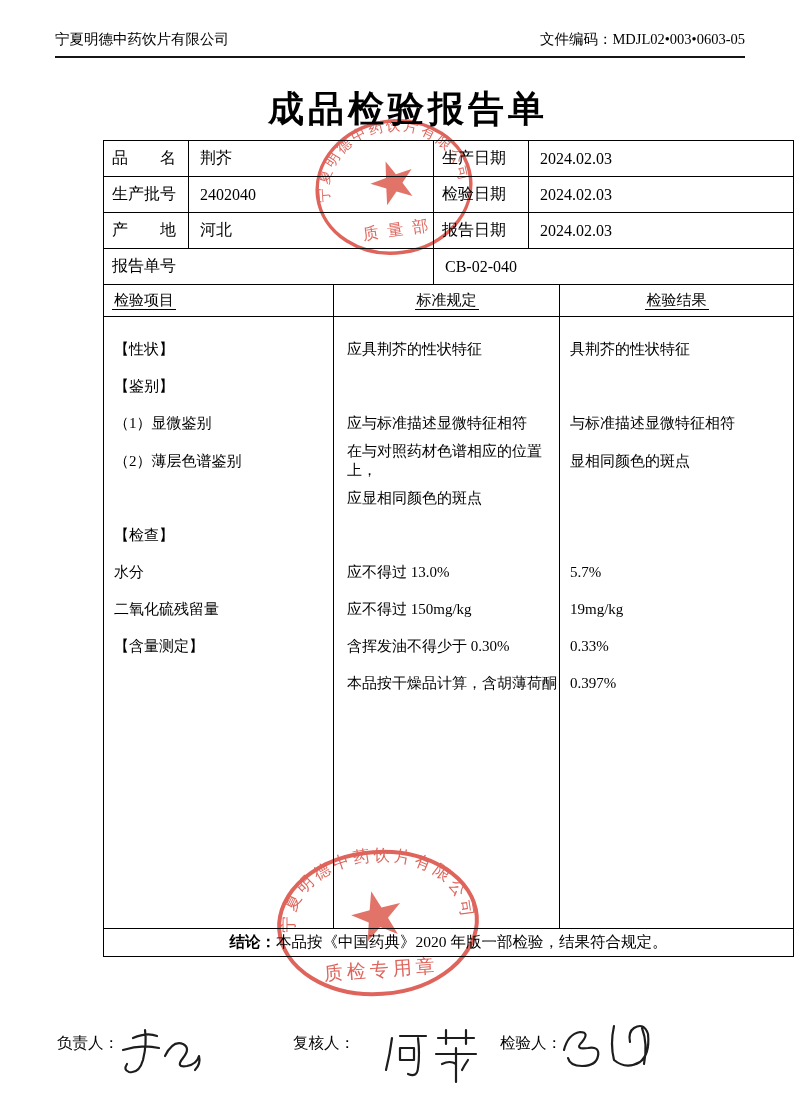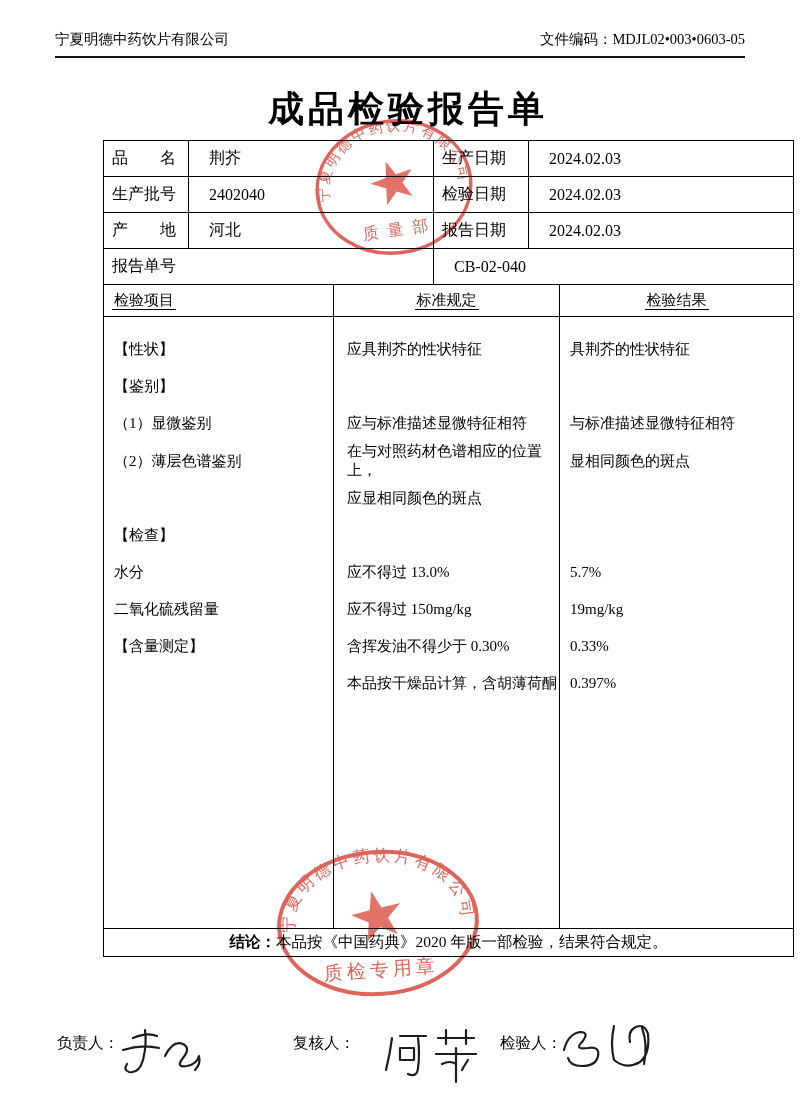--- a/index.html
+++ b/index.html
@@ -10,21 +10,21 @@
   
   .hdr{position:absolute;left:55px;top:30px;width:690px;display:flex;
        justify-content:space-between;font-size:14.5px;}
   .hdr-rule{position:absolute;left:55px;top:56px;width:690px;height:2px;background:#151515;}
   .doc-title{position:absolute;left:0;top:85px;width:800px;text-align:center;
        font-size:36px;font-weight:bold;letter-spacing:4px;padding-left:8px;}
   
   table{border-collapse:collapse;table-layout:fixed;margin-left:48px;}
   .info{position:absolute;left:55px;top:140px;width:690px;font-size:16px;}
   .info td{border:1px solid #000;height:35px;padding:0 0 0 8px;vertical-align:middle;}
-  .info td.val{padding-left:20px;}
+  .info td.val{padding-left:11px;}
   
   .main{position:absolute;left:55px;top:284px;width:690px;font-size:15px;}
   .main th,.main td{vertical-align:middle;padding:0;}
   .main thead th{border:1px solid #000;height:31px;font-weight:normal;text-align:center;}
   .main thead th.first{text-align:left;padding-left:8px;}
   .main thead .u{border-bottom:1px solid #000;padding:0 2px 1px 2px;}
   .main tbody td{border-left:1px solid #000;border-right:1px solid #000;}
   .main tr.spacer td{height:14px;}
   .main tr.line td{height:37px;}
   .main tr.filler td{height:226px;}

